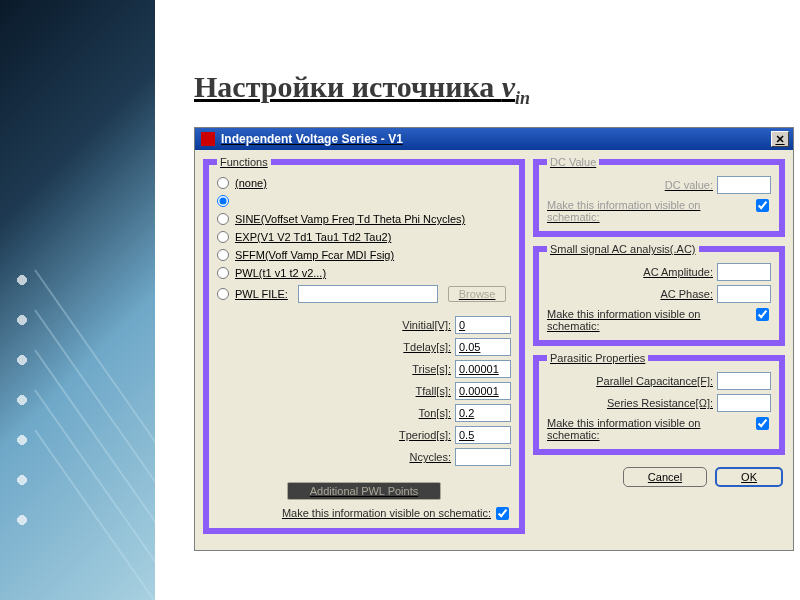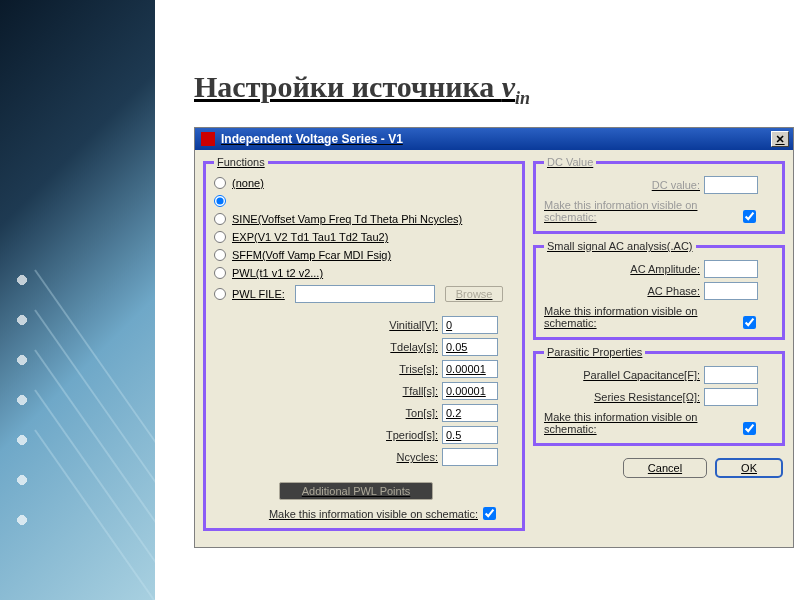--- a/index.html
+++ b/index.html
@@ -95,22 +95,22 @@
       font-family: Arial;
     }
     .dialog-body {
       display: flex;
       padding: 6px 8px 10px 8px;
       gap: 8px;
     }
     .left-col { flex: 0 0 322px; }
     .right-col { flex: 1; }
     fieldset {
-      border: 3px solid #8b5cf6;
-      padding: 6px 24px 8px 8px;
+      border: 6px solid #8b5cf6;
+      padding: 6px 8px 8px 8px;
       margin-bottom: 6px;
     }
     fieldset.disabled-group legend,
     fieldset.disabled-group .field-row label {
       color: #9a9a9a;
     }
     legend {
       font-size: 11px;
       color: #2a2a2a;
       padding: 0 3px;
@@ -168,21 +168,21 @@
       margin: 14px auto 4px auto;
       padding: 2px 22px;
       background: #404040;
       border: 1px solid #aca899;
       border-radius: 2px;
       color: #aca899;
       font-size: 11px;
     }
     .visible-row {
       display: flex;
-      align-items: flex-end;
+      align-items: flex-start;
       justify-content: flex-end;
       gap: 5px;
       padding: 3px 2px 0 0;
     }
     .visible-row label { color: #9a9a9a; }
     .visible-row.enabled label { color: #2a2a2a; }
     .dialog-buttons {
       display: flex;
       justify-content: flex-end;
       gap: 8px;

